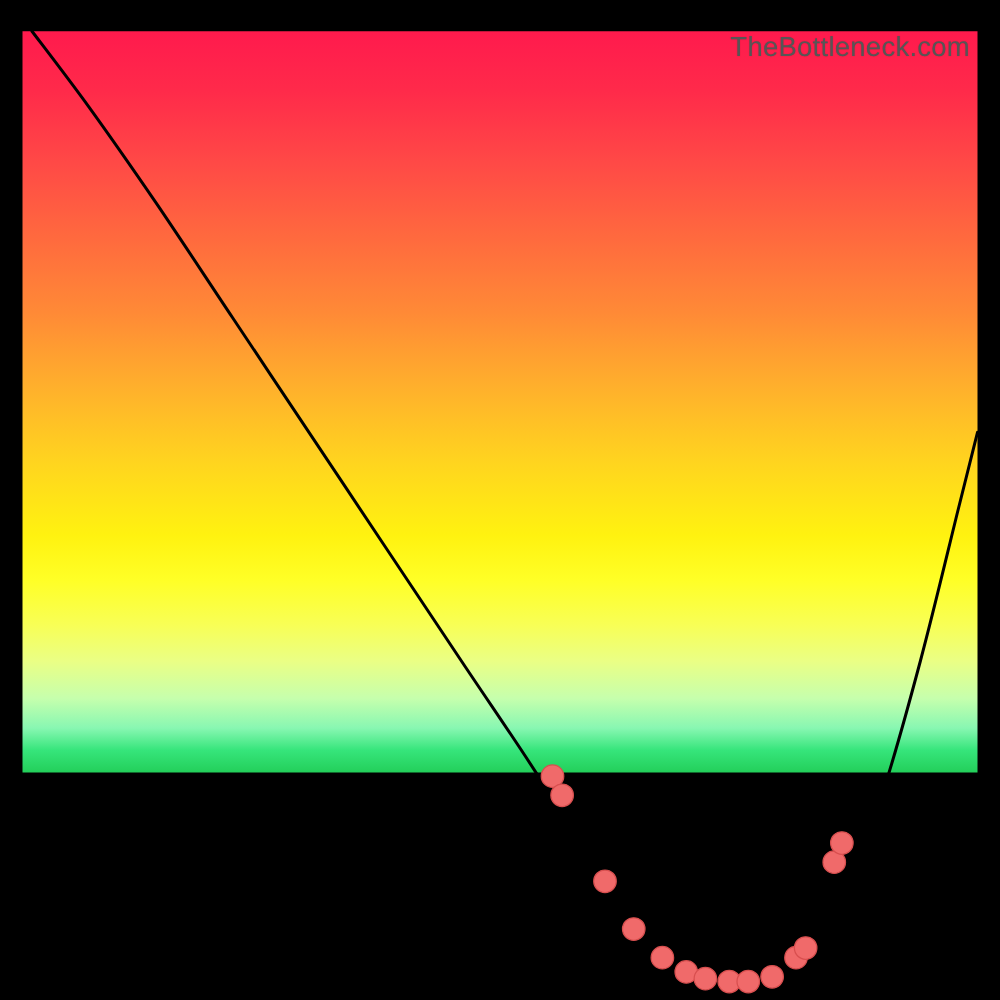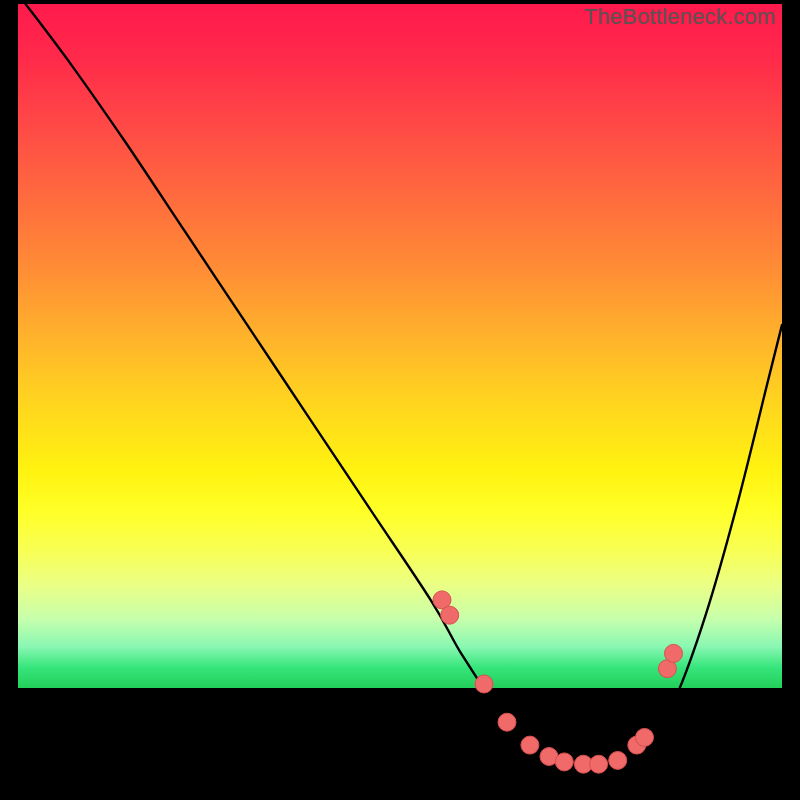--- a/index.html
+++ b/index.html
@@ -7,23 +7,23 @@
     padding: 0;
     width: 800px;
     height: 800px;
     background: #000;
     overflow: hidden;
     font-family: Arial, Helvetica, sans-serif;
   }
   .frame {
     position: absolute;
     left: 18px;
-    top: 4px;
+    top: 25px;
     width: 764px;
-    height: 684px;
+    height: 593px;
     background: linear-gradient(to bottom,
       #ff1a4d 0%,
       #ff2a4a 8%,
       #ff4a46 18%,
       #ff6a3e 28%,
       #ff8a36 38%,
       #ffb02c 48%,
       #ffd41f 58%,
       #fff210 68%,
       #ffff26 74%,

